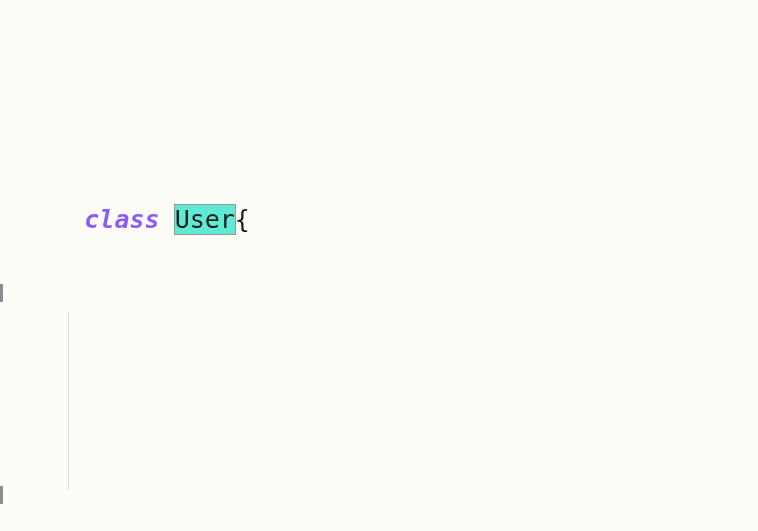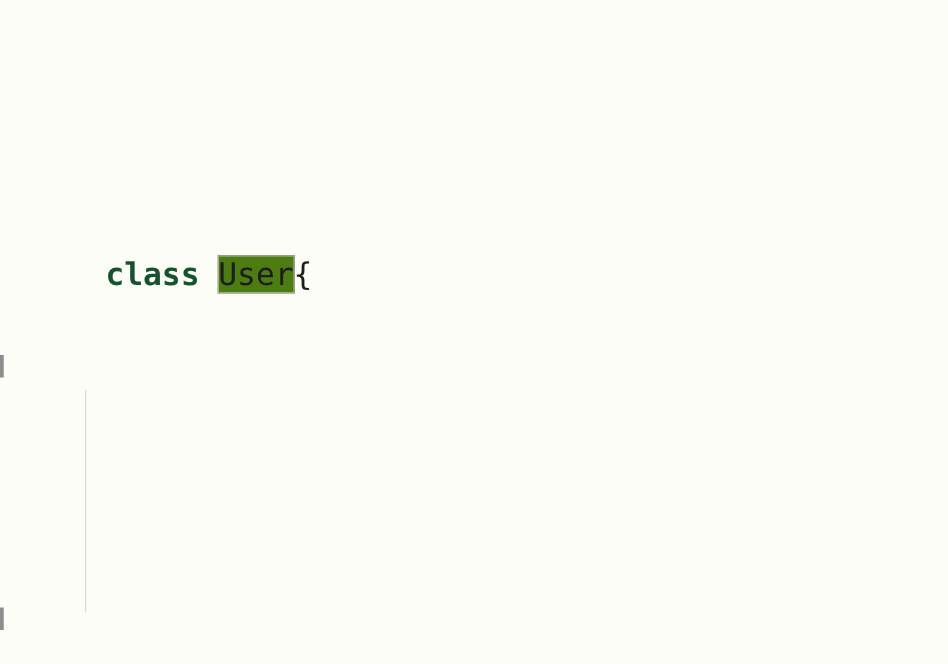--- a/index.html
+++ b/index.html
@@ -51,27 +51,27 @@
     white-space: pre;
     color: #1c1c1c;
   }
   .line {
     height: 40px;
     white-space: pre;
     position: relative;
   }
 
   
-  .kw      { color: #14532d; font-weight: bold; }                      
+  .kw      { color: #8b5cf6; font-weight: bold; font-style: italic; }                      
   .brace   { color: #1d1d1d; }
   .plain   { color: #1d1d1d; }
 
   
   .hl {
-    background: #4d7c0f;
+    background: #5eead4;
     outline: 1px solid #9a9a8c;
     color: #1d1d1d;
   }
 </style>
 </head>
 <body>
 
 <div id="editor">
 
   <div class="fold-marker" style="top:284px;"></div>

